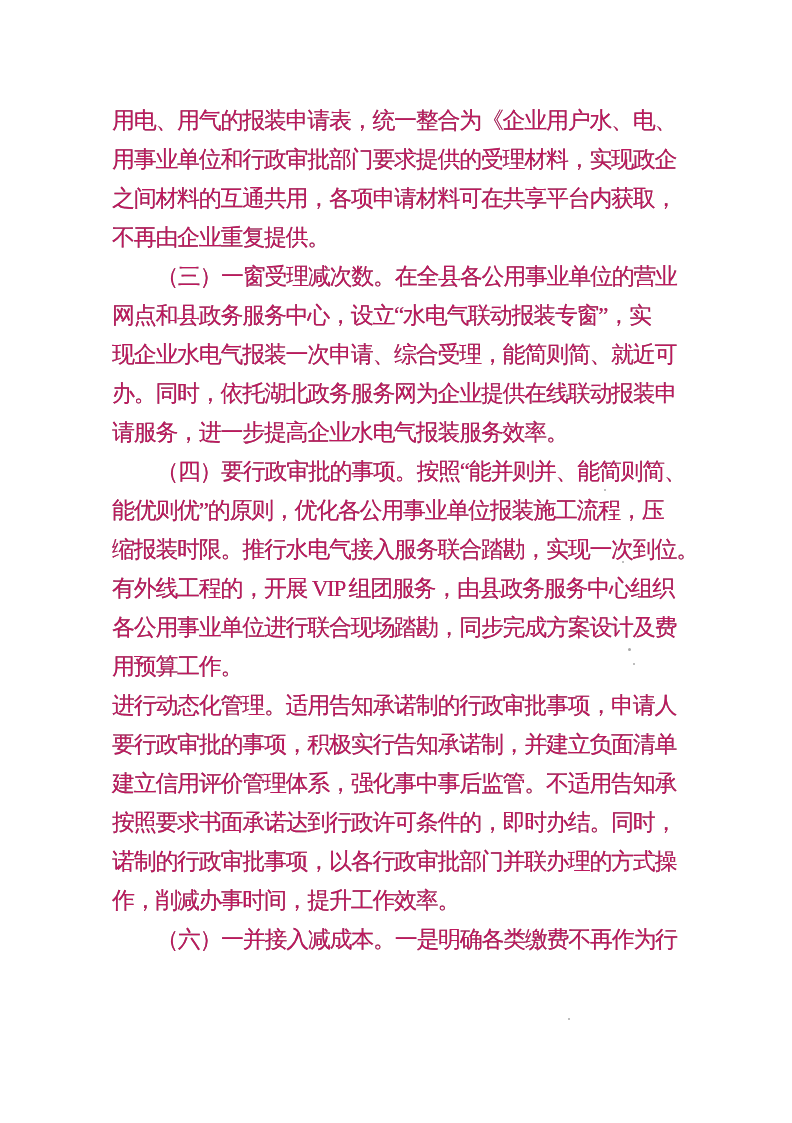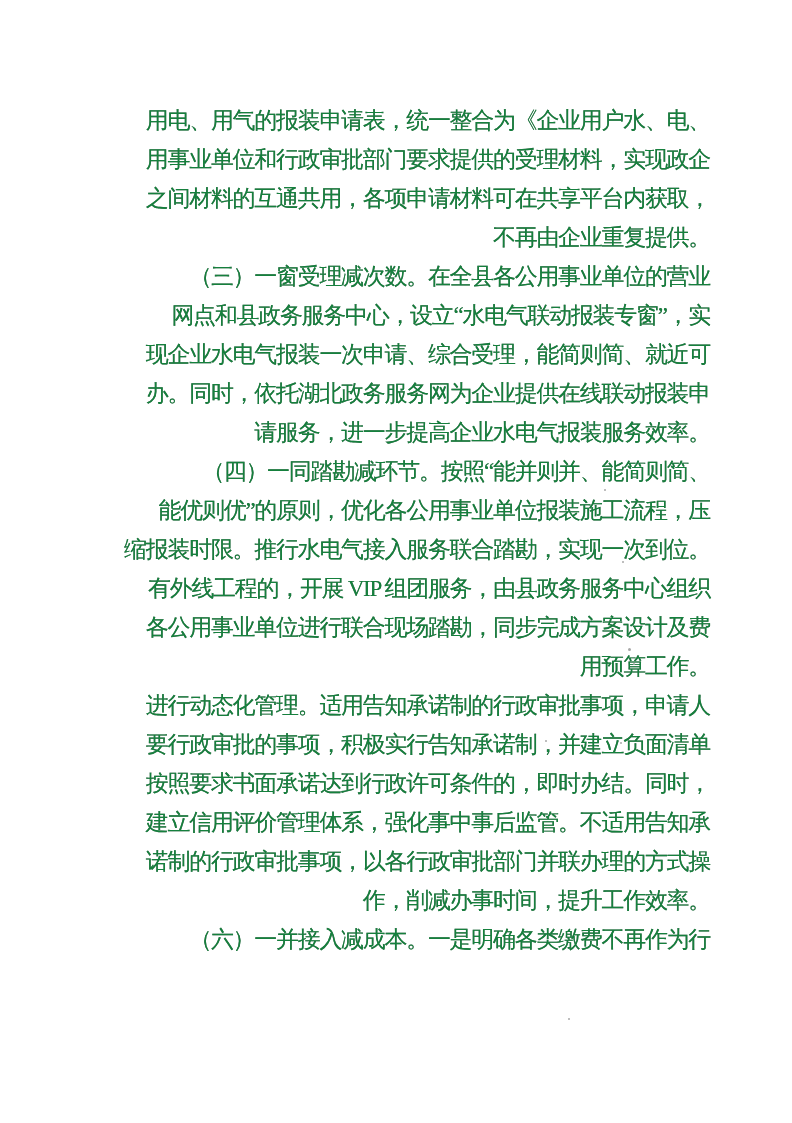--- a/index.html
+++ b/index.html
@@ -15,25 +15,24 @@
     font-family: "Liberation Serif", "DejaVu Serif", serif;
   }
   .page {
     position: absolute;
     left: 0; top: 0;
     width: 792px; height: 1123px;
     background: #ffffff;
   }
   .text-block {
     position: absolute;
-    left: 120px;
+    left: 112px;
     top: 101px;
     width: 590px;
-    color: #15803d;
-    text-align: right;
+    color: #be185d;
   }
   .paragraph {
     margin: 0;
     padding: 0;
   }
   .line {
     height: 39px;
     line-height: 39px;
     font-size: 23px;
     letter-spacing: -1.3px;
@@ -72,32 +71,32 @@
         <div class="line">不再由企业重复提供。</div>
       </div>
       <div class="paragraph">
         <div class="line first">（三）一窗受理减次数。在全县各公用事业单位的营业</div>
         <div class="line">网点和县政务服务中心，设立“水电气联动报装专窗”，实</div>
         <div class="line">现企业水电气报装一次申请、综合受理，能简则简、就近可</div>
         <div class="line">办。同时，依托湖北政务服务网为企业提供在线联动报装申</div>
         <div class="line">请服务，进一步提高企业水电气报装服务效率。</div>
       </div>
       <div class="paragraph">
-        <div class="line first">（四）一同踏勘减环节。按照“能并则并、能简则简、</div>
+        <div class="line first">（四）要行政审批的事项。按照“能并则并、能简则简、</div>
         <div class="line">能优则优”的原则，优化各公用事业单位报装施工流程，压</div>
         <div class="line">缩报装时限。推行水电气接入服务联合踏勘，实现一次到位。</div>
         <div class="line">有外线工程的，开展 VIP 组团服务，由县政务服务中心组织</div>
         <div class="line">各公用事业单位进行联合现场踏勘，同步完成方案设计及费</div>
         <div class="line">用预算工作。</div>
       </div>
       <div class="paragraph">
         <div class="line">进行动态化管理。适用告知承诺制的行政审批事项，申请人</div>
         <div class="line">要行政审批的事项，积极实行告知承诺制，并建立负面清单</div>
+        <div class="line">建立信用评价管理体系，强化事中事后监管。不适用告知承</div>
         <div class="line">按照要求书面承诺达到行政许可条件的，即时办结。同时，</div>
-        <div class="line">建立信用评价管理体系，强化事中事后监管。不适用告知承</div>
         <div class="line">诺制的行政审批事项，以各行政审批部门并联办理的方式操</div>
         <div class="line">作，削减办事时间，提升工作效率。</div>
       </div>
       <div class="paragraph">
         <div class="line first">（六）一并接入减成本。一是明确各类缴费不再作为行</div>
       </div>
     </div>
   <div class="speck s1"></div>
   <div class="speck s2"></div>
   <div class="speck s3"></div>

